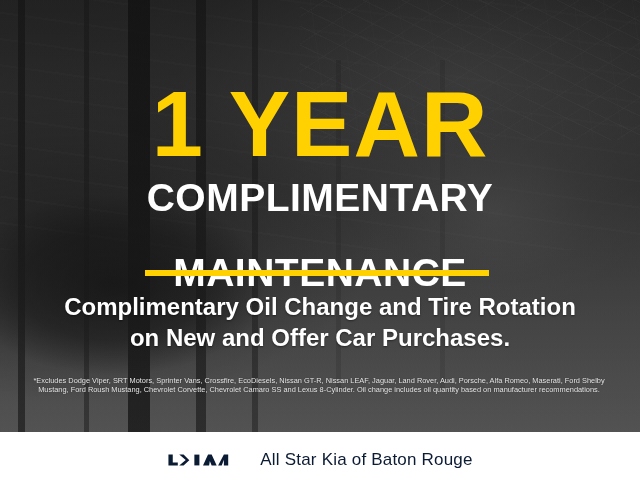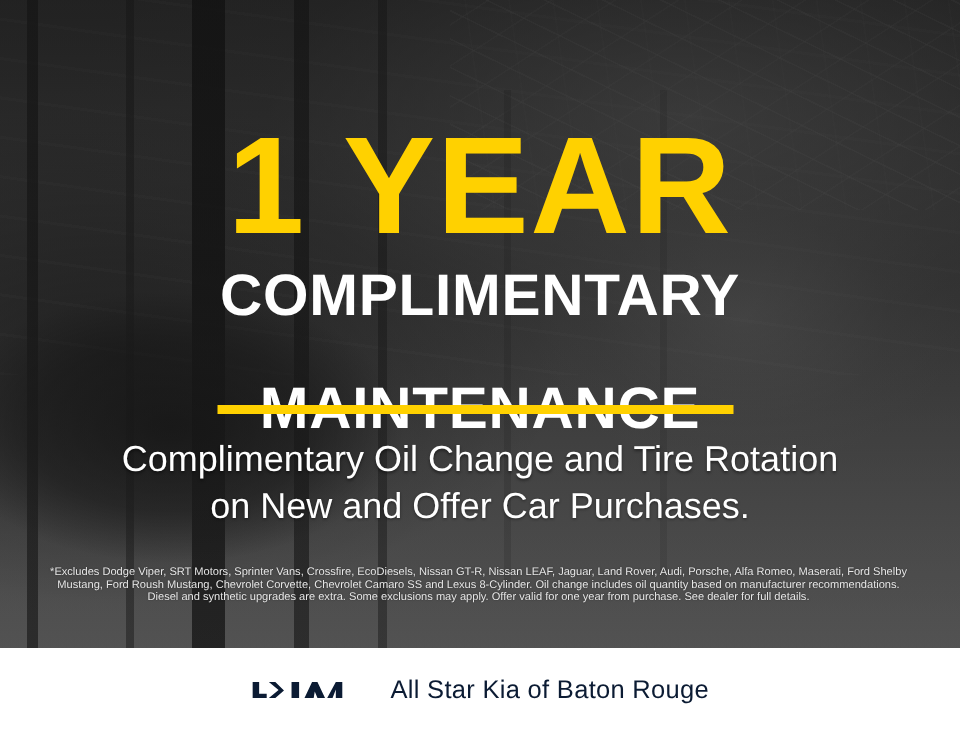--- a/index.html
+++ b/index.html
@@ -152,21 +152,21 @@
     background: #FFD100;
   }
 
   .description {
     position: absolute;
     left: 0; right: 0;
     top: 291px;
     color: #ffffff;
     font-size: 24px;
     line-height: 31px;
-    font-weight: normal;
+    font-weight: bold;
     text-shadow: 0 1px 2px rgba(0,0,0,0.45);
   }
   .description .dline { display: block; }
 
   .disclaimer {
     position: absolute;
     left: 12px; right: 14px;
     top: 377px;
     color: #e9e9e9;
     font-size: 7.4px;
@@ -231,21 +231,20 @@
     <div class="rule"></div>
 
     <div class="description">
       <span class="dline">Complimentary Oil Change and Tire Rotation</span>
       <span class="dline">on New and Offer Car Purchases.</span>
     </div>
 
     <div class="disclaimer">
       <span class="fline">*Excludes Dodge Viper, SRT Motors, Sprinter Vans, Crossfire, EcoDiesels, Nissan GT-R, Nissan LEAF, Jaguar, Land Rover, Audi, Porsche, Alfa Romeo, Maserati, Ford Shelby</span>
       <span class="fline">Mustang, Ford Roush Mustang, Chevrolet Corvette, Chevrolet Camaro SS and Lexus 8-Cylinder. Oil change includes oil quantity based on manufacturer recommendations.</span>
-      <span class="fline">Diesel and synthetic upgrades are extra. Some exclusions may apply. Offer valid for one year from purchase. See dealer for full details.</span>
     </div>
 
   </div>
 
   <div class="footer">
     <svg class="kia-logo" viewBox="0 0 200 54" aria-hidden="true">
       <path fill="#0B1B33" d="M4 12 L4 42 L30 42 L30 34 L16 34 L16 12 Z"></path>
       <path fill="#0B1B33" d="M34 12 L46 12 L62 28 L46 42 L34 42 L52 27 Z"></path>
       <path fill="#0B1B33" d="M76 12 L90 12 L90 42 L76 42 Z"></path>
       <path fill="#0B1B33" d="M100 42 L114 12 L124 12 L138 42 L124 42 L119 30 L117 42 Z"></path>

